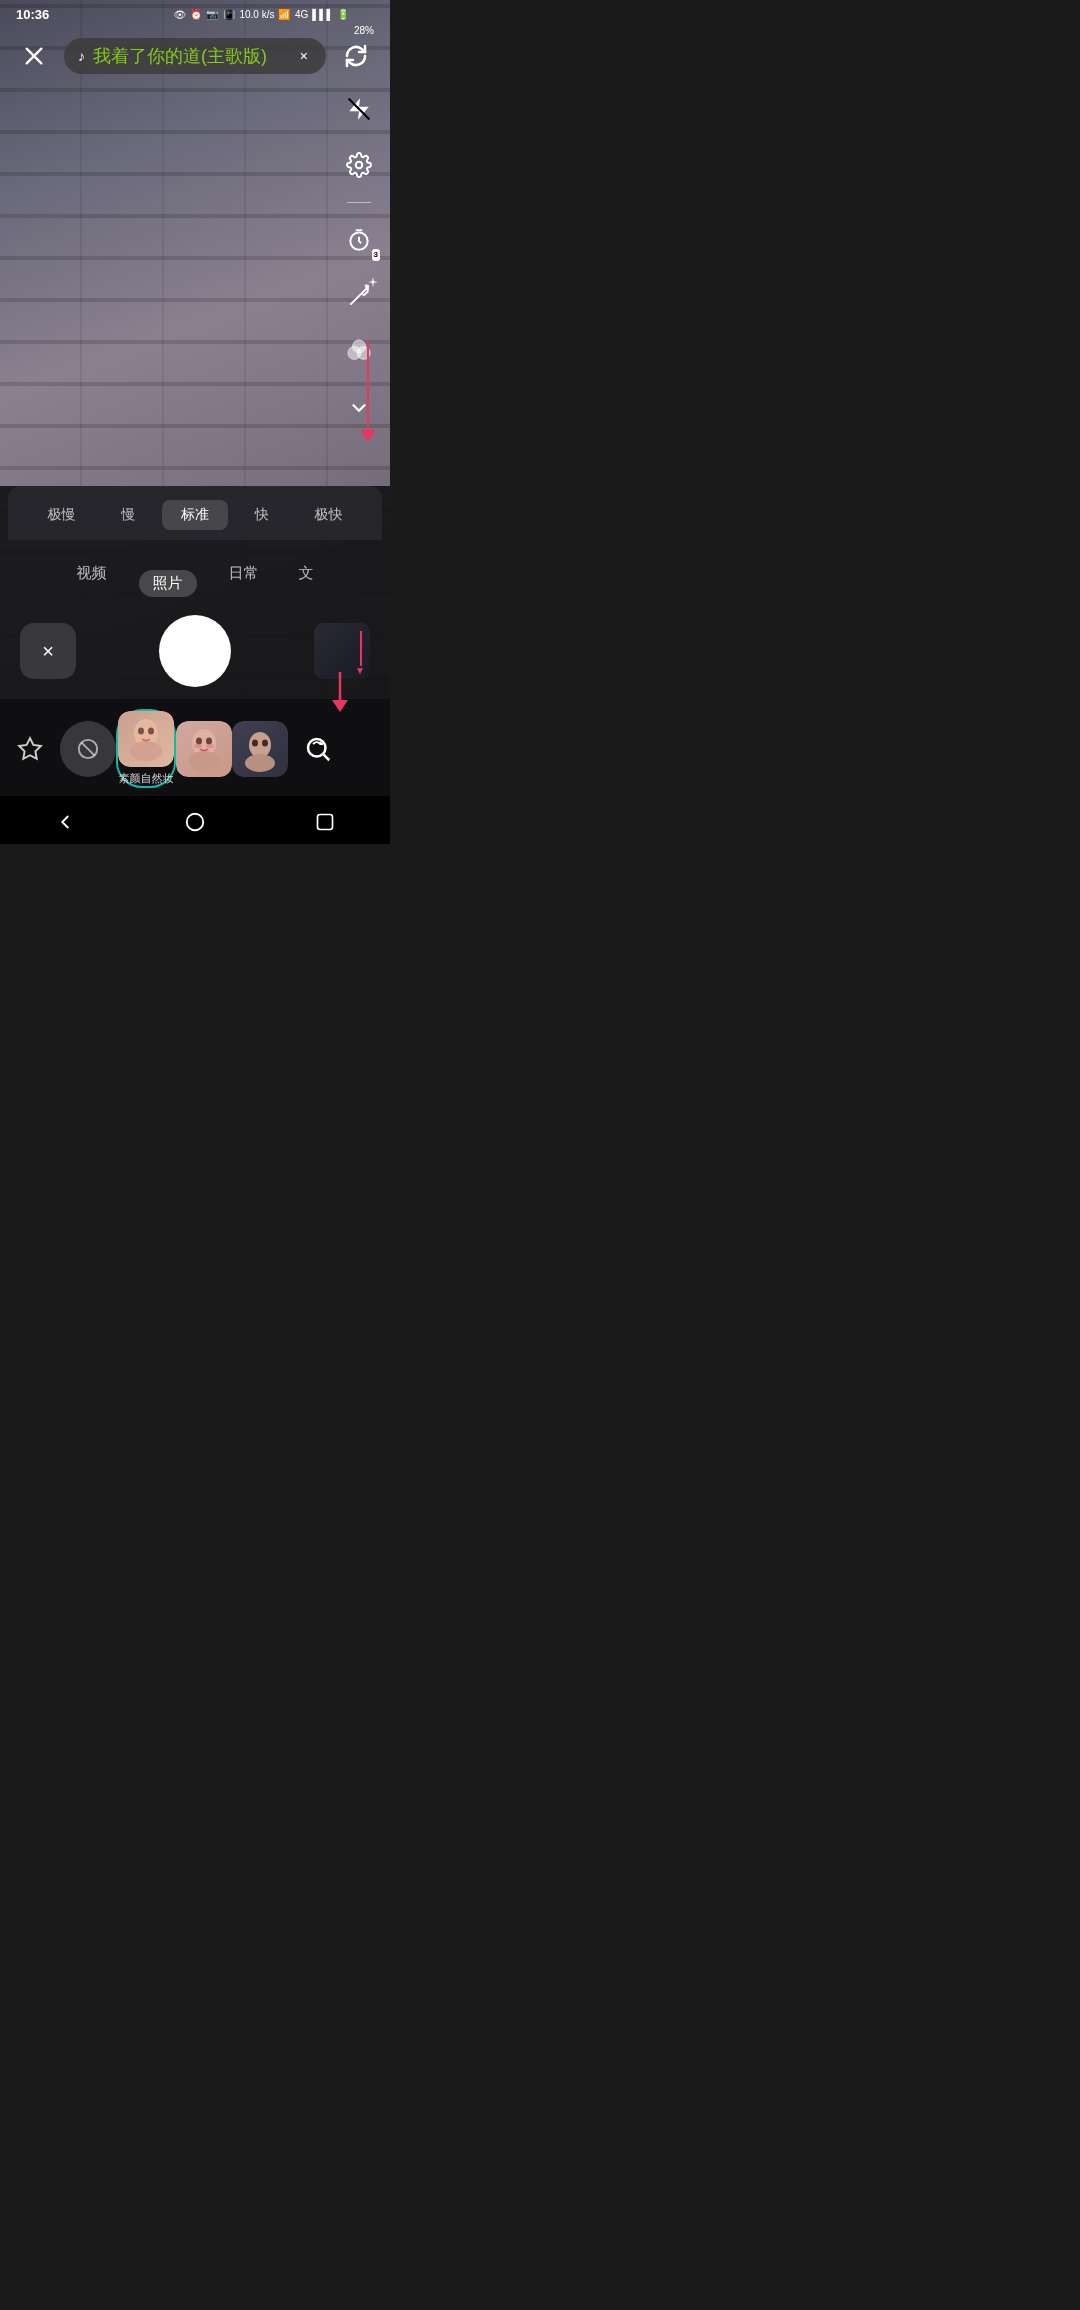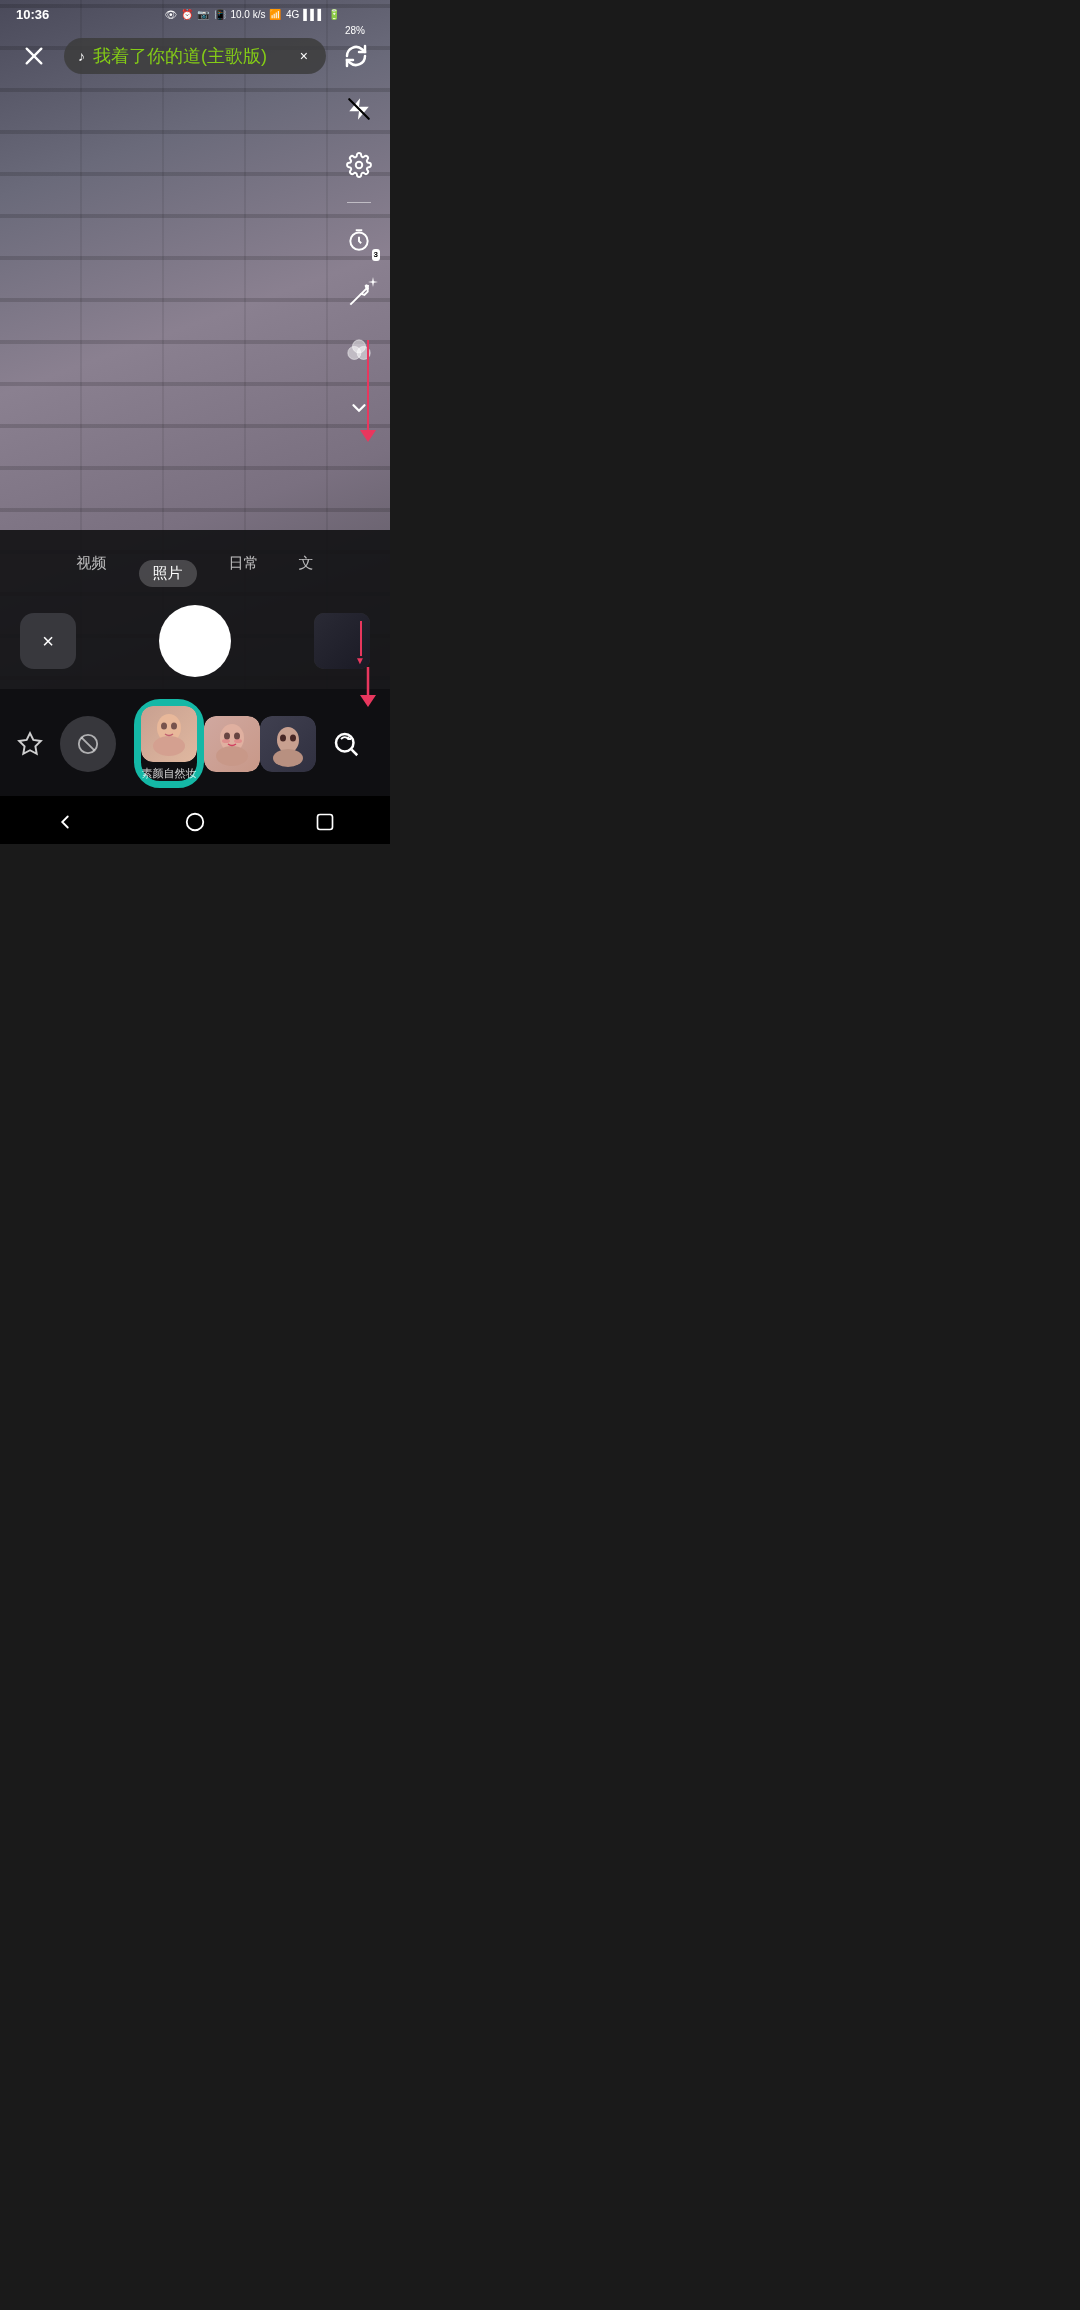--- a/index.html
+++ b/index.html
@@ -10,21 +10,21 @@
       height: 844px;
       background: #1a1a1a;
       font-family: -apple-system, 'PingFang SC', 'Hiragino Sans GB', sans-serif;
       overflow: hidden;
       position: relative;
     }
 
     
     .status-bar {
       position: absolute;
-      top: 0; left: 0; right: 9px;
+      top: 0; left: 0; right: 0;
       height: 28px;
       background: transparent;
       display: flex;
       align-items: center;
       justify-content: space-between;
       padding: 0 16px;
       z-index: 100;
     }
     .status-time {
       color: white;
@@ -315,23 +315,22 @@
       cursor: pointer;
     }
 
     .filter-label {
       color: rgba(255,255,255,0.8);
       font-size: 11px;
       text-align: center;
     }
 
     .filter-selected {
-      border: 7px solid #14b8a6;
+      border: 2px solid #14b8a6;
       border-radius: 26px;
-      margin-left: 18px;
     }
 
     .filter-search {
       width: 60px;
       display: flex; align-items: center; justify-content: center;
       cursor: pointer;
       position: relative;
     }
 
     
@@ -498,20 +497,27 @@
 
   <div class="toolbar-btn">
     <svg viewBox="0 0 24 24" width="22" height="22" fill="none" stroke="white" stroke-width="2.5" stroke-linecap="round">
       <polyline points="6 9 12 15 18 9"></polyline>
     </svg>
   </div>
 </div>
 
 <div class="bottom-overlay">
 
+  <div class="speed-row">
+    <div class="speed-item">极慢</div>
+    <div class="speed-item">慢</div>
+    <div class="speed-item active">标准</div>
+    <div class="speed-item">快</div>
+    <div class="speed-item">极快</div>
+  </div>
 
   <div class="mode-row">
     <div class="mode-item">视频</div>
     <div class="mode-item active">照片</div>
     <div class="mode-item">日常</div>
     <div class="mode-item">文</div>
   </div>
 
   <div class="controls-row">
     <div class="cancel-btn">

